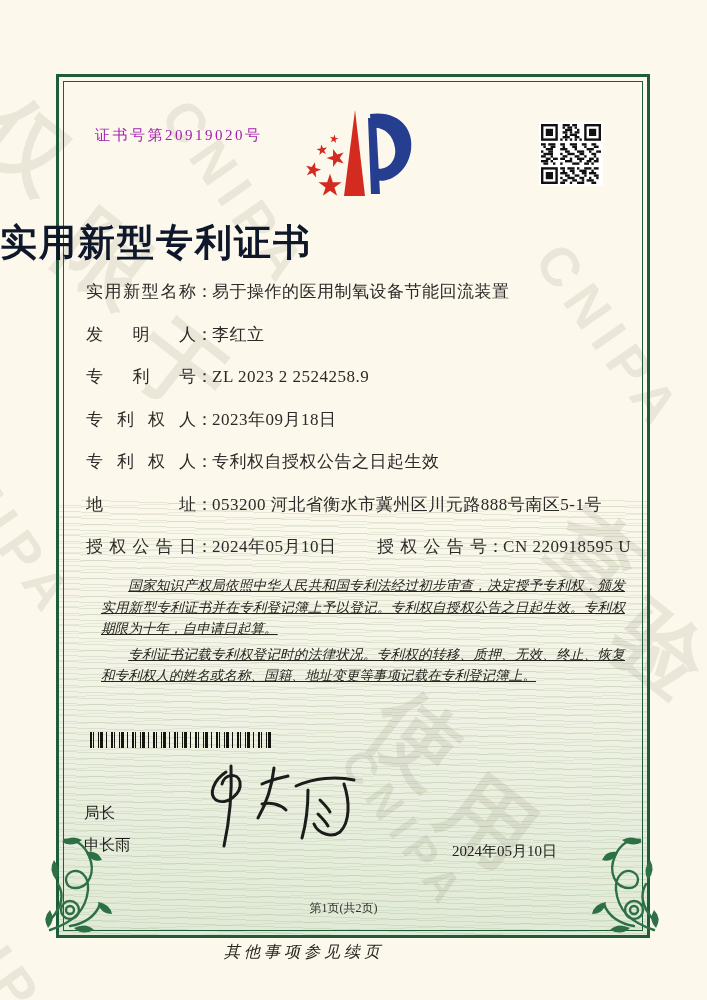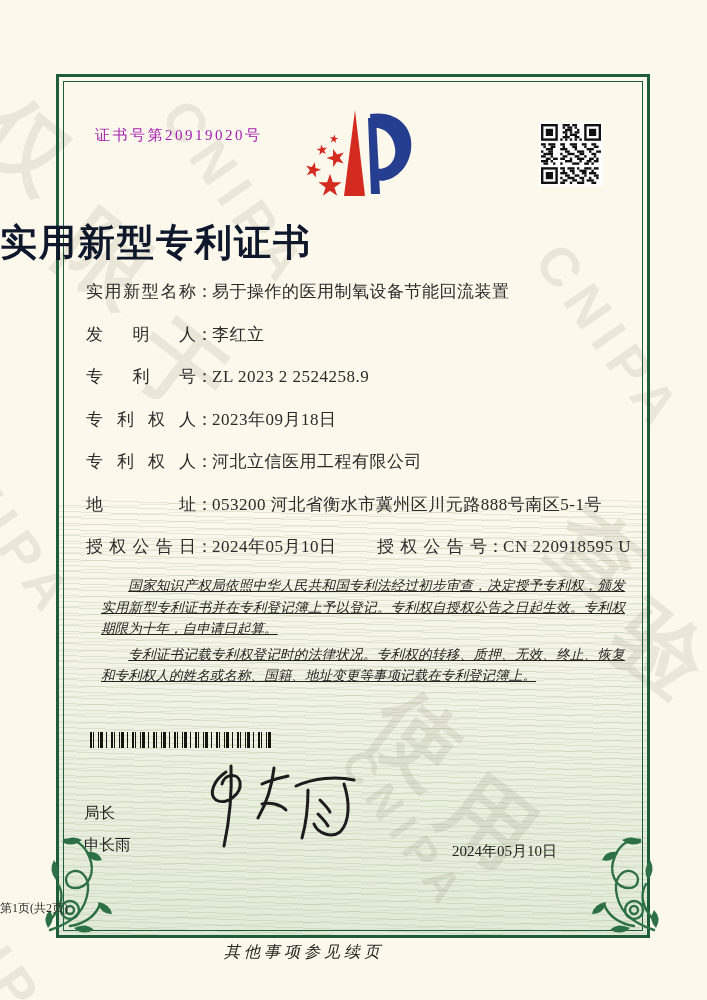--- a/index.html
+++ b/index.html
@@ -65,21 +65,21 @@
       #15140f 3px 4px, rgba(0,0,0,0) 4px 8px,
       #15140f 8px 9px, rgba(0,0,0,0) 9px 10px,
       #15140f 10px 13px, rgba(0,0,0,0) 13px 16px,
       #15140f 16px 17px, rgba(0,0,0,0) 17px 21px);}
 
   .signer{position:absolute;left:84px;top:791px;font-size:15.5px;color:#1d1c1a;
           font-family:"Liberation Sans","DejaVu Sans",sans-serif;margin-top:12px;}
   .signer div{margin-bottom:11px;}
   .signature{position:absolute;left:196px;top:760px;}
   .sign-date{position:absolute;left:452px;top:842px;font-size:15px;color:#23221e;}
-  .page-info{position:absolute;left:0;top:900px;width:687px;text-align:left;font-size:12px;color:#30302c;}
+  .page-info{position:absolute;left:0;top:900px;width:687px;text-align:center;font-size:12px;color:#30302c;}
   .cont-note{position:absolute;left:0;top:942px;width:608px;text-align:center;font-size:16px;
              font-style:italic;letter-spacing:4px;color:#26251f;}
 </style>
 </head>
 <body>
 
 <div class="page">
 
   <div class="band"></div>
 
@@ -286,21 +286,21 @@
       <div class="f-row">
         <span class="f-label">发明人</span><span class="f-colon">：</span><span class="f-value">李红立</span>
       </div>
       <div class="f-row">
         <span class="f-label">专利号</span><span class="f-colon">：</span><span class="f-value">ZL 2023 2 2524258.9</span>
       </div>
       <div class="f-row">
         <span class="f-label">专利权人</span><span class="f-colon">：</span><span class="f-value">2023年09月18日</span>
       </div>
       <div class="f-row">
-        <span class="f-label">专利权人</span><span class="f-colon">：</span><span class="f-value">河北立信医用工程有限公司</span>
+        <span class="f-label">专利权人</span><span class="f-colon">：</span><span class="f-value">专利权自授权公告之日起生效</span>
       </div>
       <div class="f-row">
         <span class="f-label">地址</span><span class="f-colon">：</span><span class="f-value">053200 河北省衡水市冀州区川元路888号南区5-1号</span>
       </div>
       <div class="f-row grant-row">
         <span class="grant-first">
           <span class="f-label">授权公告日</span><span class="f-colon">：</span><span class="f-value">2024年05月10日</span>
         </span>
         <span>
           <span class="f-label">授权公告号</span><span class="f-colon">：</span><span class="f-value">CN 220918595 U</span>

